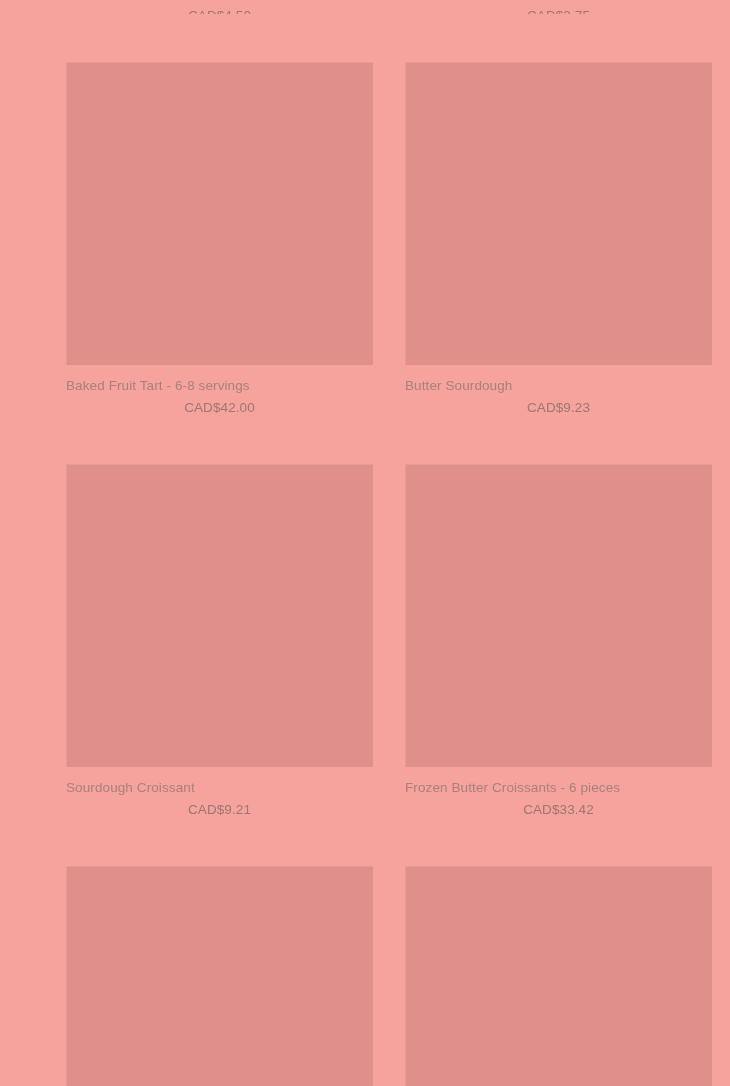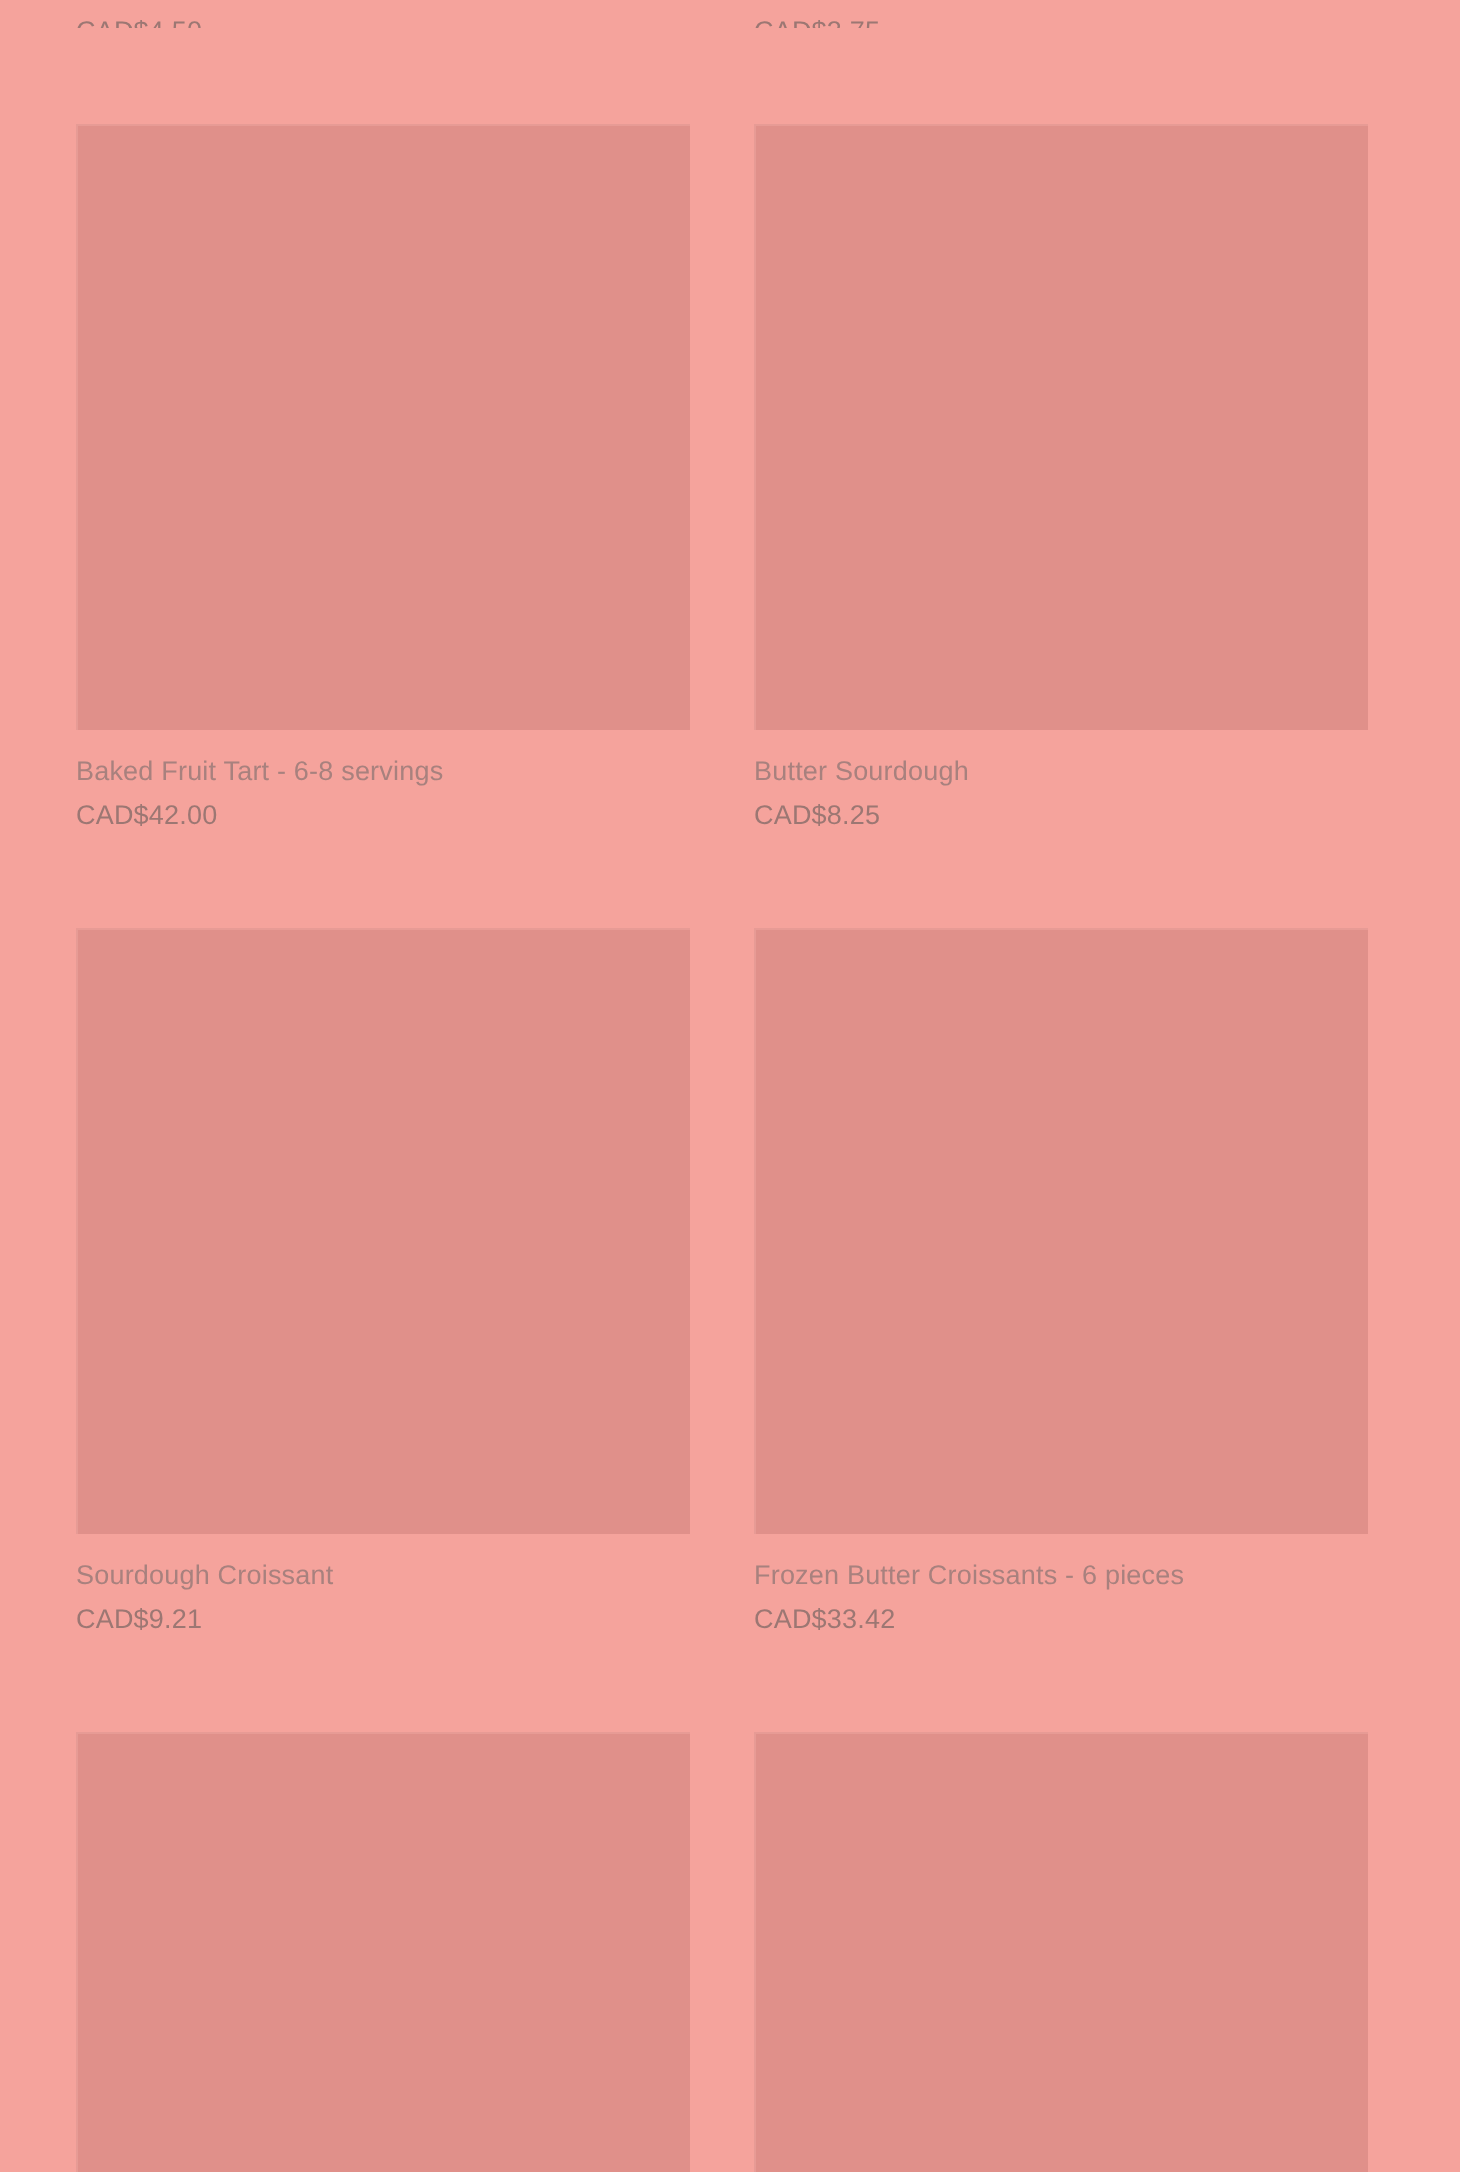--- a/index.html
+++ b/index.html
@@ -15,21 +15,21 @@
     font-family: "Liberation Sans", sans-serif;
     -webkit-font-smoothing: antialiased;
   }
 
   
   .collection-grid {
     position: relative;
     width: 730px;
     height: 1086px;
     box-sizing: border-box;
-    padding: 0 38px;
+    padding: 0 66px;
   }
 
   .grid-row {
     display: flex;
     gap: 32px;
     align-items: flex-start;
   }
 
   .product-card {
     width: 307px;
@@ -64,20 +64,21 @@
   }
 
   .product-price {
     display: block;
     font-size: 13.5px;
     line-height: 19px;
     color: #9c7773;
     letter-spacing: 0.1px;
     margin-top: 3px;
     white-space: nowrap;
+    text-align: center;
   }
 
   
   .row-clipped {
     height: 14px;
     overflow: hidden;
     margin-bottom: 48px;
   }
   .row-clipped .product-price {
     margin-top: 0;
@@ -117,21 +118,21 @@
       <span class="product-media"></span>
       <div class="product-info">
         <span class="product-title">Baked Fruit Tart - 6-8 servings</span>
         <span class="product-price">CAD$42.00</span>
       </div>
     </a>
     <a class="product-card" href="#">
       <span class="product-media"></span>
       <div class="product-info">
         <span class="product-title">Butter Sourdough</span>
-        <span class="product-price">CAD$8.25</span>
+        <span class="product-price">CAD$9.23</span>
       </div>
     </a>
   </div>
 
   <div class="grid-row row-full">
     <a class="product-card" href="#">
       <span class="product-media"></span>
       <div class="product-info">
         <span class="product-title">Sourdough Croissant</span>
         <span class="product-price">CAD$9.21</span>

